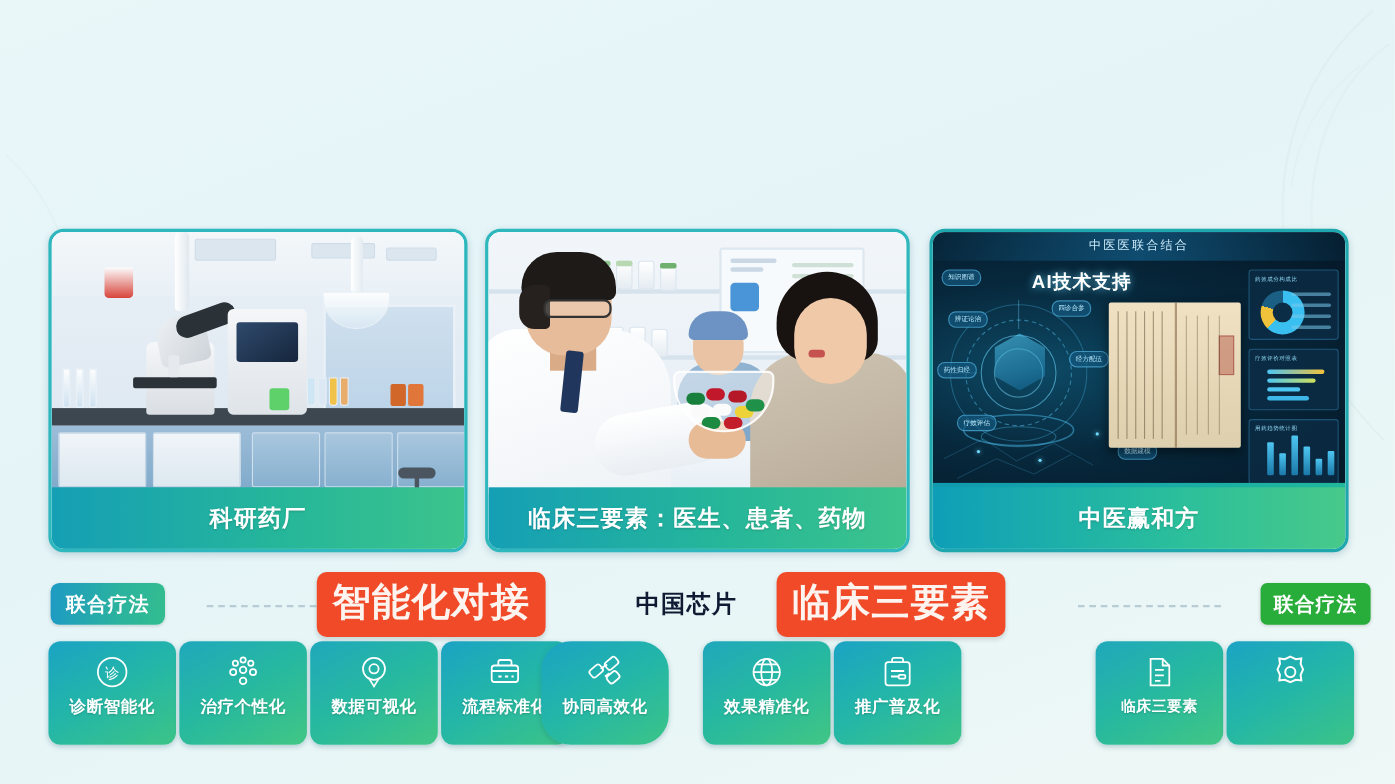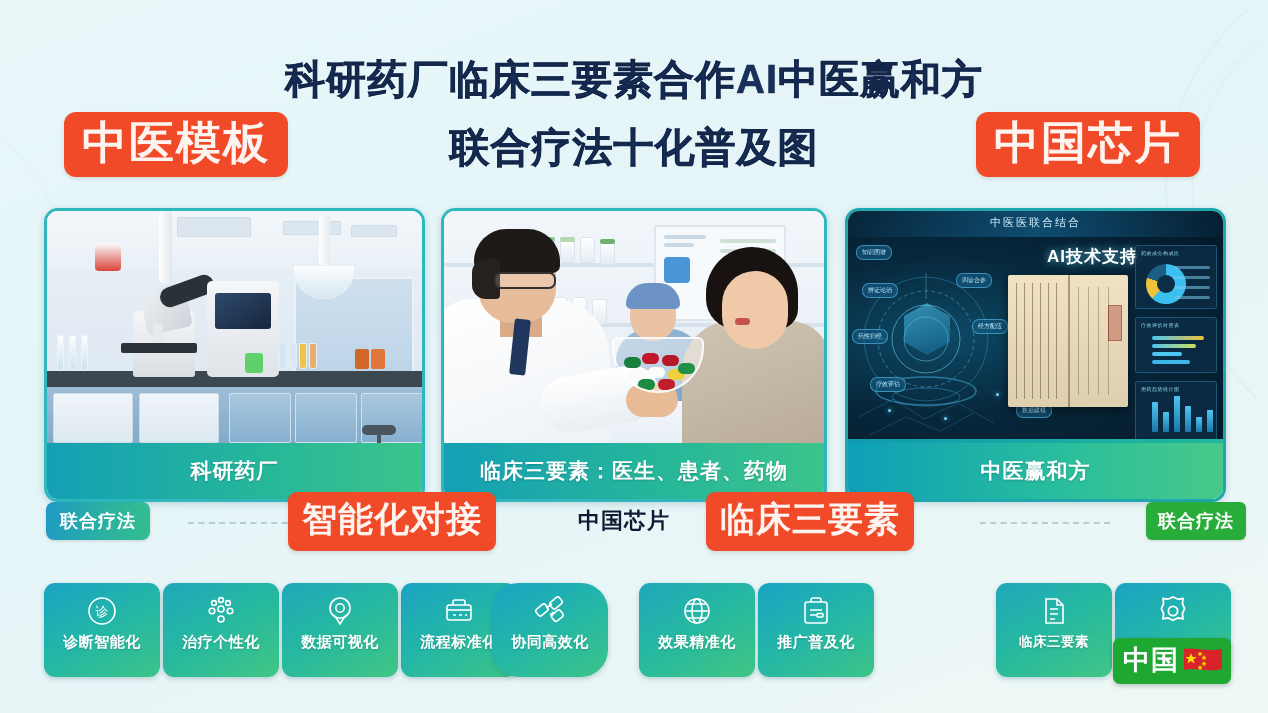--- a/index.html
+++ b/index.html
@@ -132,40 +132,40 @@
   .clinic .pat-lip { position:absolute; right:74px; bottom:124px; width:15px; height:7px; background:#c6524f; border-radius:4px;}
   .clinic .nurse-body{position:absolute; right:122px; bottom:48px; width:86px; height:72px; background:linear-gradient(160deg,#97b7d4,#7da5c8); border-radius:32px 32px 0 0;}
   .clinic .nurse-head{position:absolute; right:148px; bottom:108px; width:46px; height:52px; background:#e9c3a3; border-radius:23px;}
   .clinic .nurse-cap {position:absolute; right:144px; bottom:140px; width:54px; height:26px; background:#6d93c4; border-radius:26px 26px 6px 6px;}
   .clinic .plant { position:absolute; left:178px; bottom:82px; width:38px; height:26px; background:#4e9e57; border-radius:50% 50% 20% 20%;}
 
   
   .ai { position:absolute; inset:0; background: radial-gradient(ellipse at 26% 52%, #0d4a66 0%, #07283c 45%, #041625 100%); }
   .ai .topbar { position:absolute; left:0; right:0; top:0; height:26px; background:linear-gradient(90deg,rgba(12,60,90,.2),rgba(22,110,160,.55),rgba(12,60,90,.2)); }
   .ai .toptitle{ position:absolute; left:0; right:0; top:4px; text-align:center; color:#cfeefc; font-size:11px; letter-spacing:2px;}
-  .ai .aititle { position:absolute; left:90px; top:34px; width:200px; text-align:right; color:#ffffff; font-size:17px; font-weight:bold; letter-spacing:1px; text-shadow:0 0 8px rgba(110,220,255,.8);}
+  .ai .aititle { position:absolute; left:90px; top:34px; width:200px; text-align:left; color:#ffffff; font-size:17px; font-weight:bold; letter-spacing:1px; text-shadow:0 0 8px rgba(110,220,255,.8);}
   .ai .hexa { position:absolute; left:56px; top:92px; width:46px; height:52px; background:linear-gradient(160deg,rgba(90,215,255,.55),rgba(20,120,180,.35)); clip-path:polygon(50% 0,100% 25%,100% 75%,50% 100%,0 75%,0 25%); box-shadow:0 0 18px rgba(90,210,255,.7);}
   .ai .tag { position:absolute; padding:2px 5px; font-size:6px; color:#b9e8fb; background:rgba(20,90,130,.65); border:1px solid rgba(90,190,235,.6); border-radius:7px; white-space:nowrap;}
   .ai .book { position:absolute; left:160px; top:64px; width:120px; height:132px; background:linear-gradient(180deg,#efe1c2,#ded0ae); border-radius:2px; box-shadow:0 3px 10px rgba(0,0,0,.5);}
   .ai .book .ln { position:absolute; width:1px; background:rgba(70,50,30,.45); }
   .ai .book .spine{ position:absolute; left:50%; top:0; bottom:0; width:2px; background:rgba(120,95,60,.55);}
   .ai .book .seal{ position:absolute; right:6px; top:30px; width:14px; height:36px; background:rgba(160,40,30,.35); border:1px solid rgba(150,50,40,.5);}
   .ai .panel { position:absolute; right:6px; background:rgba(11,45,70,.78); border:1px solid rgba(60,150,200,.4); border-radius:3px;}
   .ai .panel .ph{ position:absolute; left:5px; top:4px; font-size:5px; color:#8fd6f2; letter-spacing:.5px;}
   .ai .donut { position:absolute; left:10px; top:18px; width:40px; height:40px; border-radius:50%;
                background:conic-gradient(#39c0f0 0 62%, #f0c13a 62% 80%, #1c5f84 80% 100%); }
   .ai .donut::after{ content:''; position:absolute; left:11px; top:11px; width:18px; height:18px; background:#0b2d46; border-radius:50%;}
   .ai .lg { position:absolute; right:6px; width:36px; height:3px; background:rgba(120,200,235,.55); border-radius:2px;}
   .ai .hbar { position:absolute; left:16px; height:4px; border-radius:2px;}
   .ai .vbar { position:absolute; bottom:8px; width:6px; background:linear-gradient(180deg,#4ec6f2,#1b78a8); border-radius:1px;}
   .ai .netdot{ position:absolute; width:3px; height:3px; background:#6fd8fb; border-radius:50%; box-shadow:0 0 5px #6fd8fb;}
   .ai .botbar{ position:absolute; left:0; right:0; bottom:0; height:10px; background:linear-gradient(90deg,#0f9ab0,#21b89c);}
 
   
-  .strip { position:absolute; left:0; top:492px; width:1268px; height:62px;font-family:Liberation Serif, serif; }
+  .strip { position:absolute; left:0; top:520px; width:1268px; height:62px;font-family:Liberation Serif, serif; }
   .pill-left {
     position:absolute; left:46px; top:10px;
     background: linear-gradient(95deg,#1e9ac4 0%, #2bb39e 60%, #33bd8f 100%);
     color:#fff; font-size:18px; font-weight:bold; letter-spacing:1px;
     padding:7px 14px; border-radius:8px;
     box-shadow:0 1px 3px rgba(0,0,0,.15);
   }
   .pill-right {
     position:absolute; right:22px; top:10px;
     background:#29ad3a;
@@ -227,26 +227,20 @@
 
   <svg class="wm" viewBox="0 0 230 420">
     <path d="M210 10 C150 60 120 140 130 220 C138 290 170 350 220 400" stroke="#cfe6e2" stroke-width="2" fill="none"></path>
     <path d="M225 40 C170 80 150 150 155 215" stroke="#d6eae6" stroke-width="2" fill="none"></path>
     <path d="M198 60 C160 90 140 130 136 170" stroke="#d9ece8" stroke-width="1.5" fill="none"></path>
   </svg>
   <svg class="wm2" viewBox="0 0 160 300">
     <path d="M5 20 C60 70 80 150 70 240" stroke="#d8ebe8" stroke-width="2" fill="none"></path>
   </svg>
 
-  <div class="header">
-    <div class="title-line1">科研药厂临床三要素合作AI中医赢和方</div>
-    <div class="badge-hero badge-left">中医模板</div>
-    <div class="title-line2">联合疗法十化普及图</div>
-    <div class="badge-hero badge-right">中国芯片</div>
-  </div>
 
   <div class="cards">
 
     <div class="card card-1">
       <div class="card-photo">
         <div class="lab">
           <div class="ceil"></div>
           <div class="ceilpanel" style="left:130px;top:6px;width:74px;height:20px;"></div>
           <div class="ceilpanel" style="left:236px;top:10px;width:58px;height:14px;"></div>
           <div class="ceilpanel" style="left:304px;top:14px;width:46px;height:12px;"></div>
@@ -537,27 +531,14 @@
       <span class="ic">
         <svg viewBox="0 0 34 34" fill="none" stroke="#ffffff" stroke-width="1.8">
           <path d="M17 3 l5 2.2 5-0.6 -0.6 5 2.2 5 -2.2 5 0.6 5 -5-0.6 -5 2.2 -5-2.2 -5 0.6 0.6-5 -2.2-5 2.2-5 -0.6-5 5 0.6z"></path>
           <circle cx="17" cy="17" r="4.6"></circle>
         </svg>
       </span>
       <span class="lb"></span>
     </div>
   </div>
 
-  <div class="china-overlay">
-    <span class="ctext">中国</span>
-    <svg class="flag" viewBox="0 0 40 27">
-      <path d="M1 2 C10 0 22 5 39 2 L39 22 C24 26 12 20 1 23 Z" fill="#d8232a"></path>
-      <g fill="#ffde00">
-        <polygon points="8,6 9.6,10 13.6,10 10.4,12.4 11.6,16.4 8,14 4.4,16.4 5.6,12.4 2.4,10 6.4,10"></polygon>
-        <polygon points="17,4.2 17.8,6 19.6,6.2 18.2,7.3 18.7,9.1 17,8.1 15.4,9.2 15.8,7.3 14.5,6.1 16.3,6"></polygon>
-        <polygon points="21,8 21.8,9.8 23.6,10 22.2,11.1 22.7,12.9 21,11.9 19.4,13 19.8,11.1 18.5,9.9 20.3,9.8"></polygon>
-        <polygon points="21,14 21.8,15.8 23.6,16 22.2,17.1 22.7,18.9 21,17.9 19.4,19 19.8,17.1 18.5,15.9 20.3,15.8"></polygon>
-        <polygon points="17,18 17.8,19.8 19.6,20 18.2,21.1 18.7,22.9 17,21.9 15.4,23 15.8,21.1 14.5,19.9 16.3,19.8"></polygon>
-      </g>
-    </svg>
-  </div>
 
 </div>
 
 </body></html>

